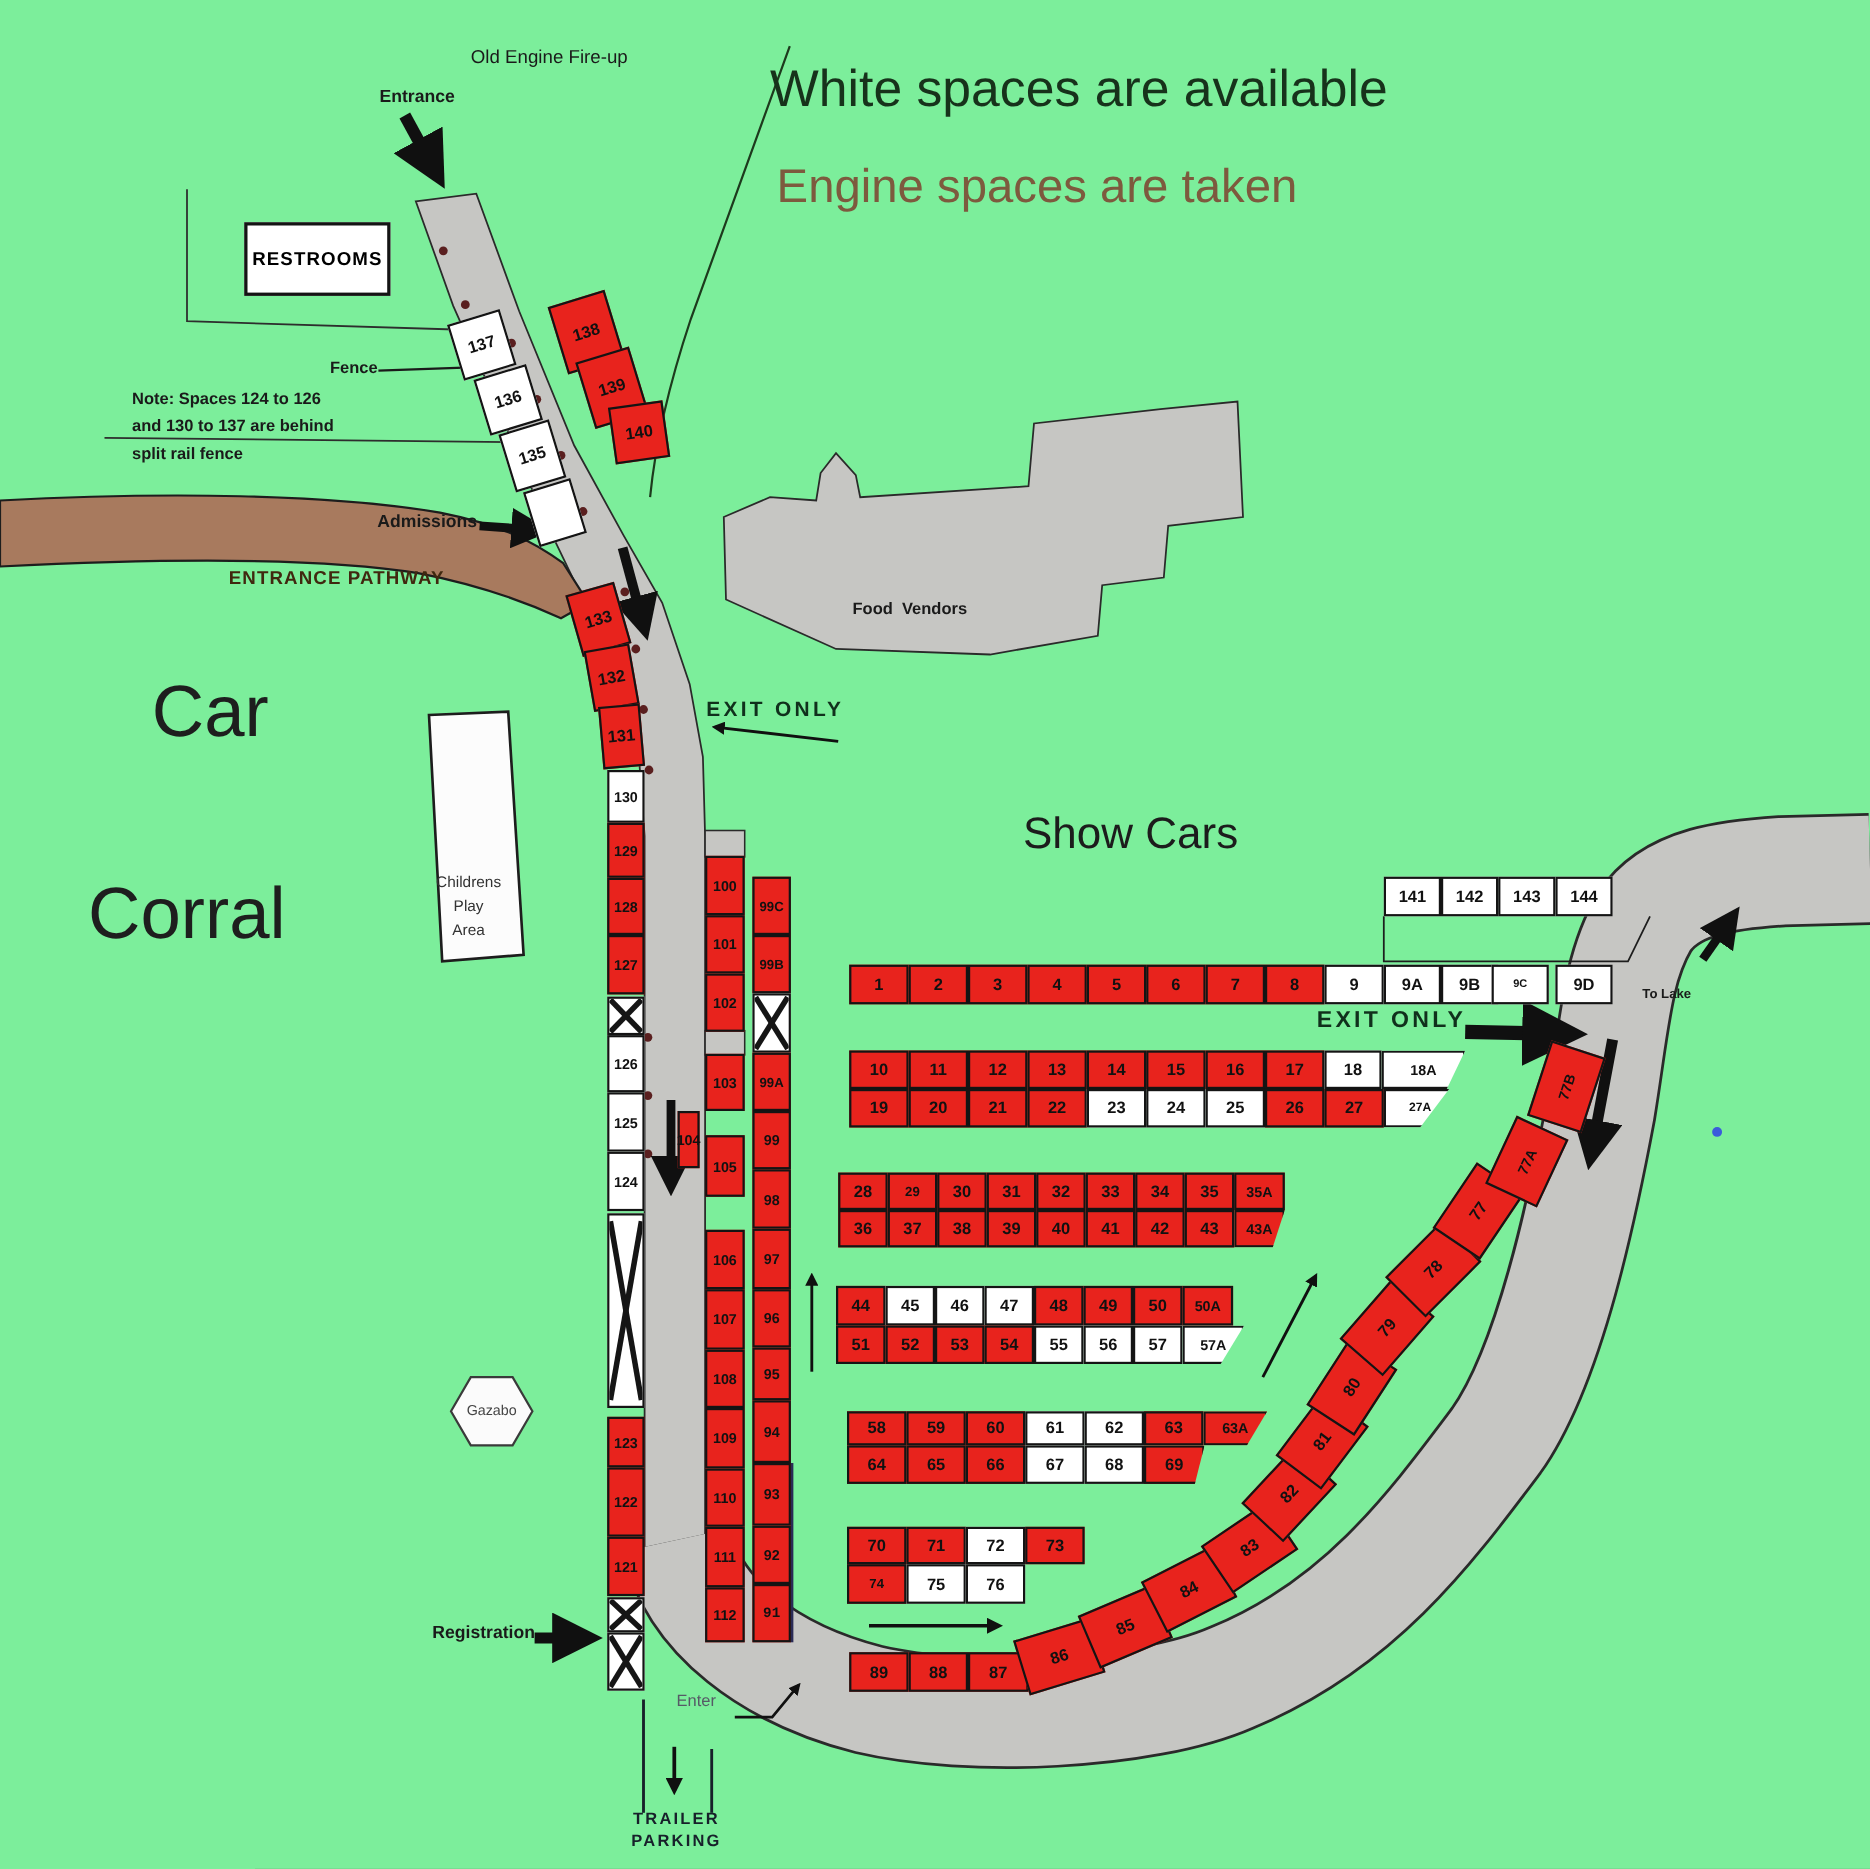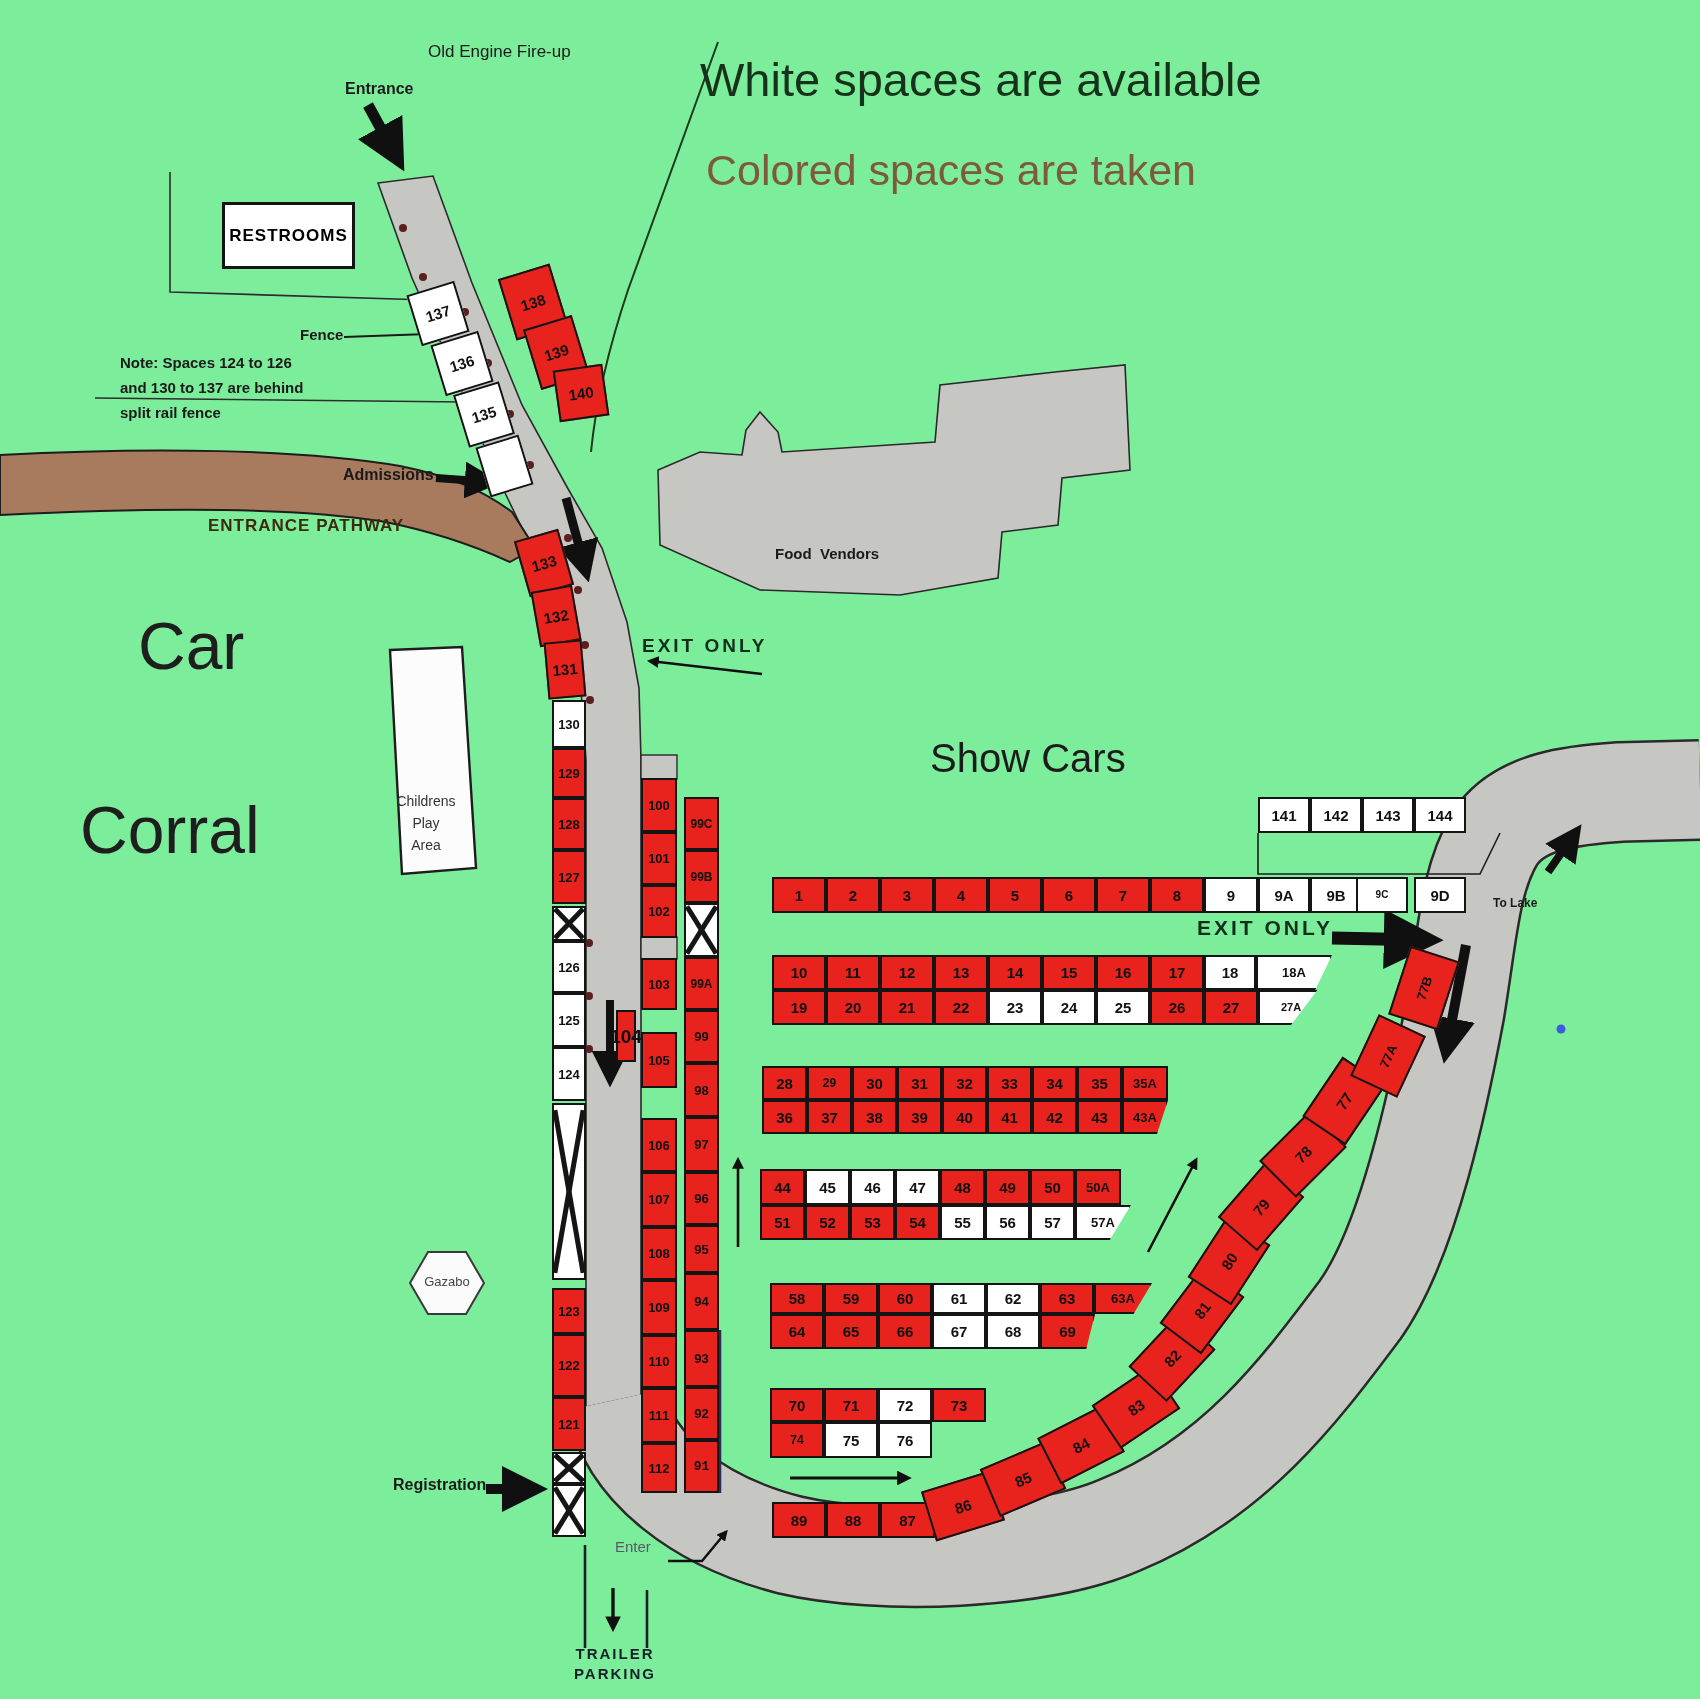--- a/index.html
+++ b/index.html
@@ -163,21 +163,21 @@
       <div class="space a" style="left: 552px; top: 1484px; width: 34px; height: 53px; font-size: 13px;">
         <svg viewBox="0 0 100 100" preserveAspectRatio="none">
           <line x1="3" y1="3" x2="97" y2="97"></line>
           <line x1="97" y1="3" x2="3" y2="97"></line>
         </svg>
       </div>
       <div class="space t" style="left: 641px; top: 778px; width: 36px; height: 54px; font-size: 13px;">100</div>
       <div class="space t" style="left: 641px; top: 832px; width: 36px; height: 53px; font-size: 13px;">101</div>
       <div class="space t" style="left: 641px; top: 885px; width: 36px; height: 53px; font-size: 13px;">102</div>
       <div class="space t" style="left: 641px; top: 958px; width: 36px; height: 52px; font-size: 13px;">103</div>
-      <div class="space t" style="left: 616px; top: 1010px; width: 20px; height: 52px; font-size: 19px;">104</div>
+      <div class="space t" style="left: 616px; top: 1010px; width: 20px; height: 52px; font-size: 13px;">104</div>
       <div class="space t" style="left: 641px; top: 1032px; width: 36px; height: 56px; font-size: 13px;">105</div>
       <div class="space t" style="left: 641px; top: 1118px; width: 36px; height: 54px; font-size: 13px;">106</div>
       <div class="space t" style="left: 641px; top: 1172px; width: 36px; height: 55px; font-size: 13px;">107</div>
       <div class="space t" style="left: 641px; top: 1227px; width: 36px; height: 53px; font-size: 13px;">108</div>
       <div class="space t" style="left: 641px; top: 1280px; width: 36px; height: 55px; font-size: 13px;">109</div>
       <div class="space t" style="left: 641px; top: 1335px; width: 36px; height: 53px; font-size: 13px;">110</div>
       <div class="space t" style="left: 641px; top: 1388px; width: 36px; height: 55px; font-size: 13px;">111</div>
       <div class="space t" style="left: 641px; top: 1443px; width: 36px; height: 50px; font-size: 13px;">112</div>
       <div class="space t" style="left: 684px; top: 797px; width: 35px; height: 53px; font-size: 12px;">99C</div>
       <div class="space t" style="left: 684px; top: 850px; width: 35px; height: 53px; font-size: 12px;">99B</div>
@@ -301,21 +301,21 @@
       <div class="space t" style="left: 1225px; top: 1181px; width: 72px; height: 52px; font-size: 15px; transform: rotate(-49deg);">79</div>
       <div class="space t" style="left: 1267px; top: 1128px; width: 72px; height: 52px; font-size: 15px; transform: rotate(-45deg);">78</div>
       <div class="space t" style="left: 1308px; top: 1075px; width: 72px; height: 52px; font-size: 15px; transform: rotate(-56deg);">77</div>
       <div class="space t" style="left: 1354px; top: 1030px; width: 68px; height: 52px; font-size: 13px; transform: rotate(-65deg);">77A</div>
       <div class="space t" style="left: 1388px; top: 962px; width: 72px; height: 52px; font-size: 13px; transform: rotate(-72deg);">77B</div>
     </div>
 
   <div class="lbl" id="old-engine">Old Engine Fire-up</div>
   <div class="lbl b" id="entrance">Entrance</div>
   <div class="lbl" id="legend1">White spaces are available</div>
-  <div class="lbl" id="legend2">Colored spaces are taken</div>
+  <div class="lbl" id="legend2">Engine spaces are taken</div>
   <div id="restrooms-box">RESTROOMS</div>
   <div class="lbl b" id="fence">Fence</div>
   <div class="lbl b" id="note"><span>Note: Spaces 124 to 126</span><br><span>and 130 to 137 are behind</span><br><span>split rail fence</span></div>
   <div class="lbl b" id="admissions">Admissions</div>
   <div class="lbl b" id="entrance-pathway">ENTRANCE PATHWAY</div>
   <div class="lbl" id="car">Car</div>
   <div class="lbl" id="corral">Corral</div>
   <div class="lbl" id="childrens"><span>Childrens</span><br><span>Play</span><br><span>Area</span></div>
   <div class="lbl b" id="exit-only-left">EXIT ONLY</div>
   <div class="lbl" id="show-cars">Show Cars</div>

